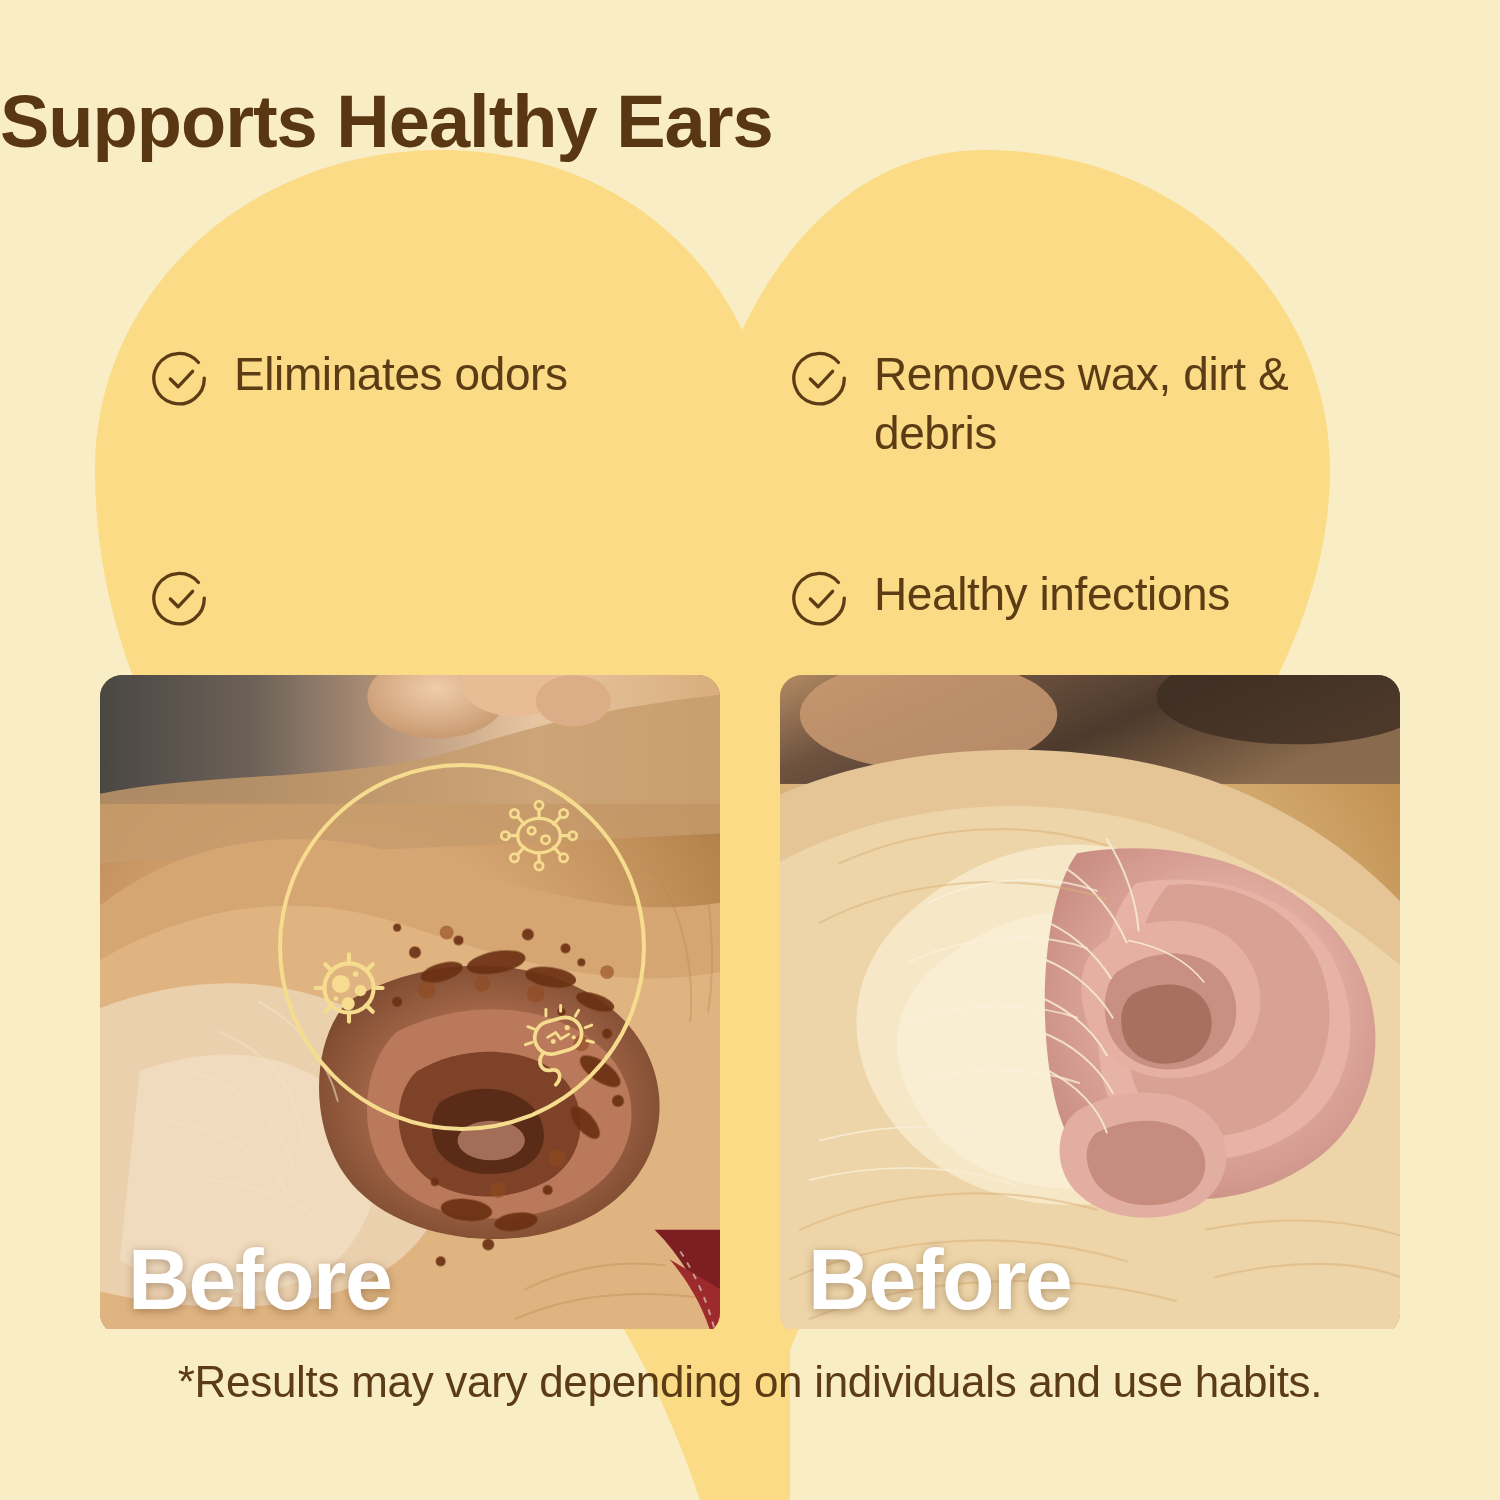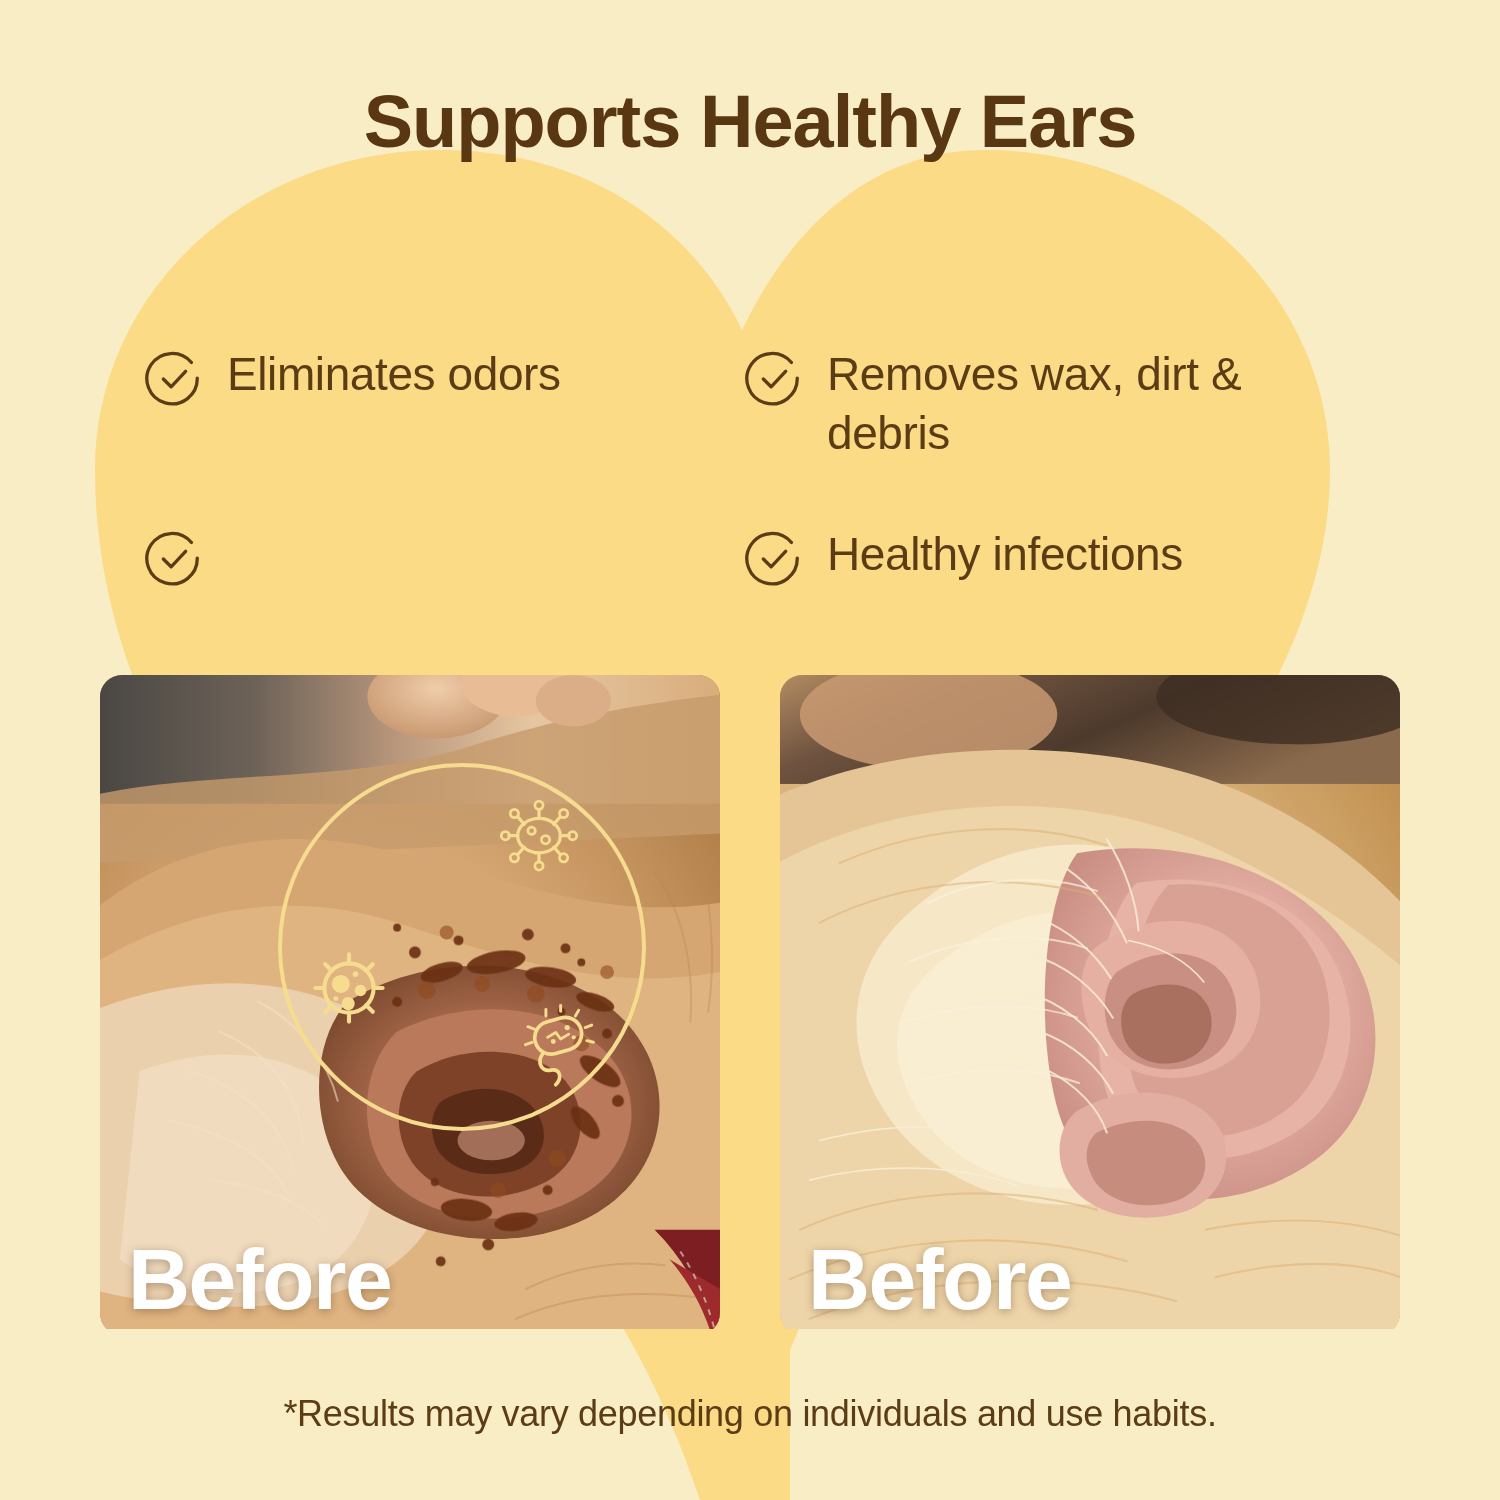--- a/index.html
+++ b/index.html
@@ -33,40 +33,40 @@
     pointer-events: none;
   }
 
   
   .headline {
     position: absolute;
     z-index: 3;
     left: 0;
     top: 82px;
     width: 1500px;
-    text-align: center;
     font-size: 74px;
     font-weight: bold;
     letter-spacing: -1px;
     color: #583712;
     line-height: 1.08;
   }
 
   
   .benefits {
     position: absolute;
     z-index: 3;
-    left: 143px;
+    left: 150px;
     top: 345px;
     width: 1215px;
     display: grid;
     grid-template-columns: 600px 615px;
     grid-template-rows: 180px auto;
     column-gap: 0px;
     row-gap: 0px;
+    gap: 40px;
   }
   .benefit {
     display: flex;
     align-items: flex-start;
     gap: 22px;
   }
   .benefit .check-icon {
     flex: 0 0 auto;
     width: 62px;
     height: 62px;
@@ -134,24 +134,23 @@
   .germ-rod    { left: 418px; top: 328px;  width: 82px;  height: 90px; }
 
   
   .footnote {
     position: absolute;
     z-index: 3;
     left: 0;
     top: 1357px;
     width: 1500px;
     text-align: center;
-    font-size: 36px;
+    font-size: 44px;
     color: #5c3c15;
     letter-spacing: -0.3px;
-    margin-top: 36px;
   }
 </style>
 </head>
 <body>
 
 <div class="poster">
 
   <svg class="heart-bg" viewBox="0 0 1500 1500" preserveAspectRatio="none" aria-hidden="true">
     <path d="M 985 150
              C 1180 150 1330 295 1330 470

